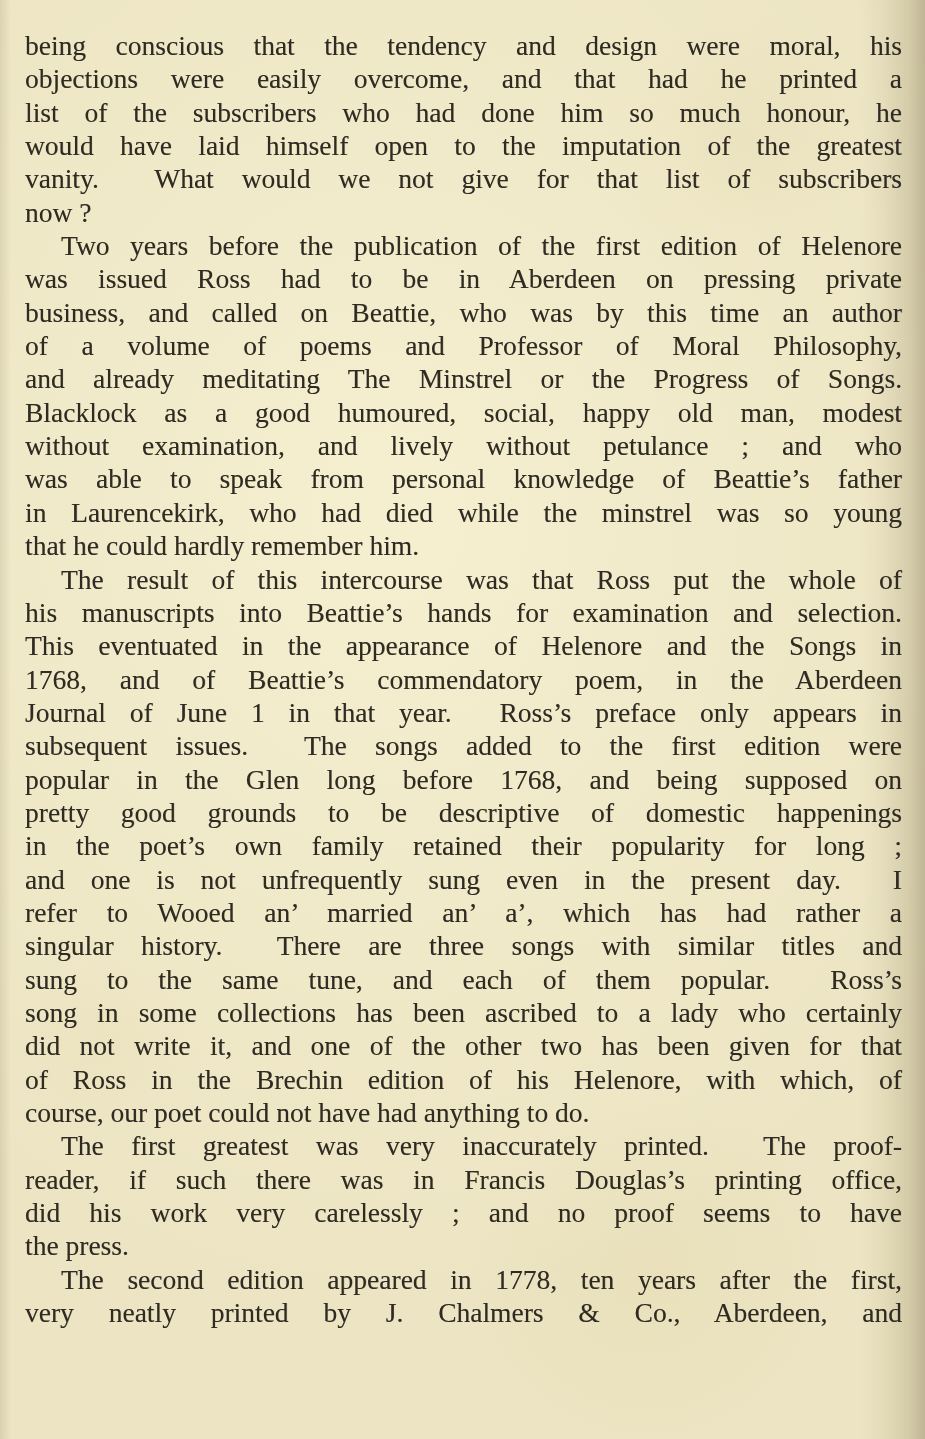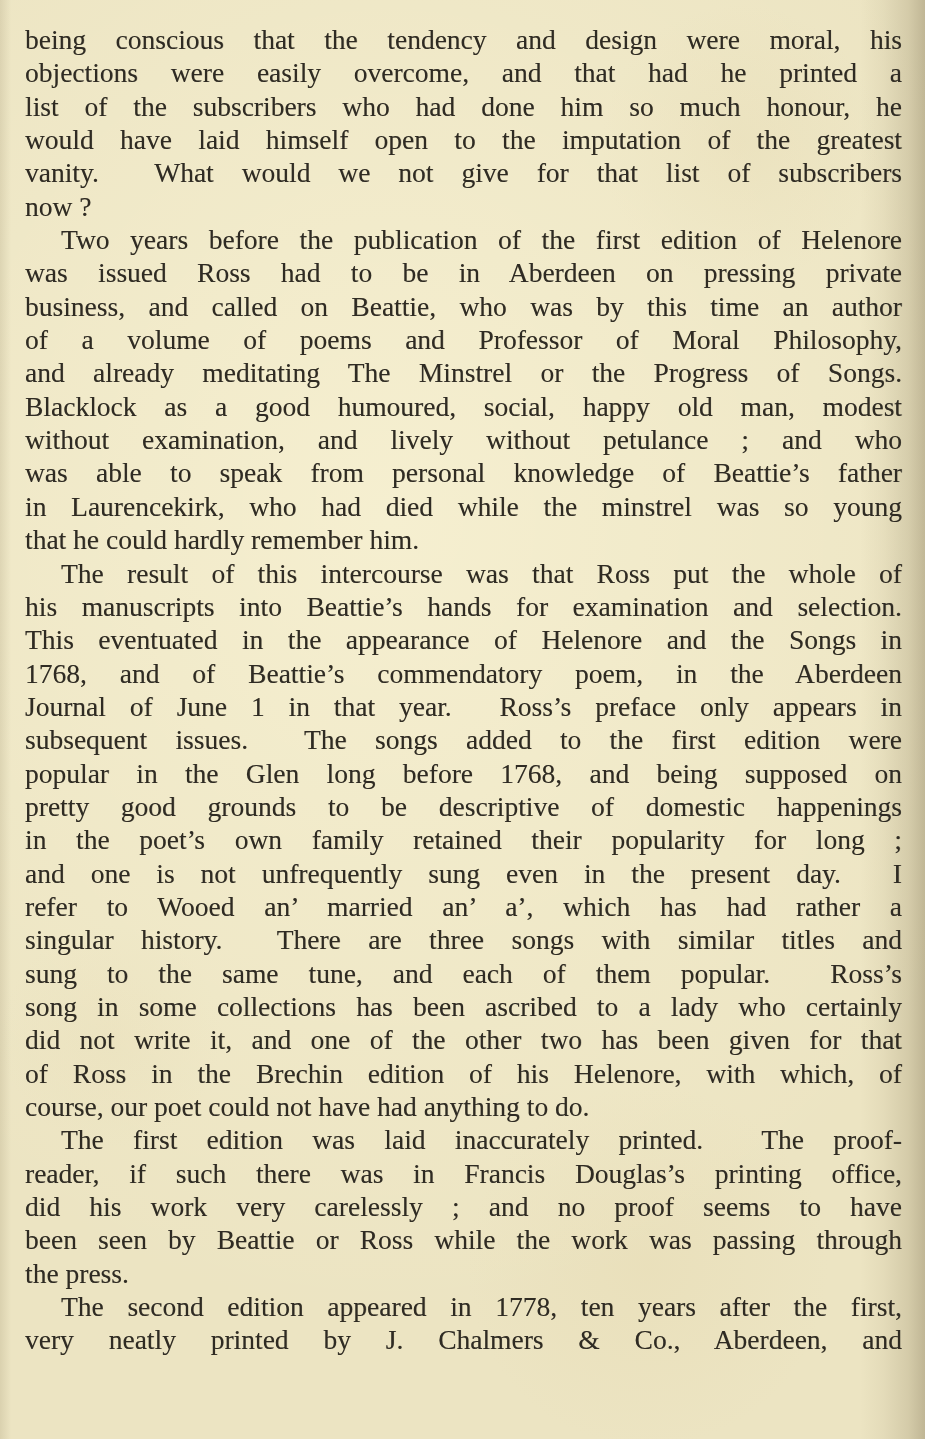--- a/index.html
+++ b/index.html
@@ -28,21 +28,21 @@
       radial-gradient(circle 200px at 80% 10%, rgba(214,196,146,0.18), rgba(214,196,146,0) 70%),
       radial-gradient(circle 260px at 70% 88%, rgba(220,202,152,0.16), rgba(220,202,152,0) 70%),
       radial-gradient(circle 160px at 12% 72%, rgba(216,198,150,0.12), rgba(216,198,150,0) 70%),
       #ece4c2;
     overflow: hidden;
   }
 
   .text-block {
     position: absolute;
     left: 25px;
-    top: 23px;
+    top: 29px;
     width: 877px;
     font-family: "Liberation Serif", "DejaVu Serif", serif;
     font-size: 27.5px;
     line-height: 33.35px;
     color: #2f2b23;
     text-shadow: 0.3px 0.3px 0.5px rgba(47,43,35,0.35);
   }
 
   .line {
     text-align: justify;
@@ -86,21 +86,20 @@
       <div class="line"><span>pretty good grounds to be descriptive of domestic happenings</span></div>
       <div class="line"><span>in the poet’s own family retained their popularity for long ;</span></div>
       <div class="line"><span>and one is not unfrequently sung even in the present day.  I</span></div>
       <div class="line"><span>refer to </span><span class="it">Wooed an’ married an’ a’</span><span>, which has had rather a</span></div>
       <div class="line"><span>singular history.  There are three songs with similar titles and</span></div>
       <div class="line"><span>sung to the same tune, and each of them popular.  Ross’s</span></div>
       <div class="line"><span>song in some collections has been ascribed to a lady who certainly</span></div>
       <div class="line"><span>did not write it, and one of the other two has been given for that</span></div>
       <div class="line"><span>of Ross in the Brechin edition of his </span><span class="it">Helenore</span><span>, with which, of</span></div>
       <div class="line noj"><span>course, our poet could not have had anything to do.</span></div>
-      <div class="line ind"><span>The first edition was laid inaccurately printed.  The proof-</span></div>
+      <div class="line ind"><span>The first greatest was very inaccurately printed.  The proof-</span></div>
       <div class="line"><span>reader, if such there was in Francis Douglas’s printing office,</span></div>
       <div class="line"><span>did his work very carelessly ; and no proof seems to have</span></div>
-      <div class="line"><span>been seen by Beattie or Ross while the work was passing through</span></div>
       <div class="line noj"><span>the press.</span></div>
       <div class="line ind"><span>The second edition appeared in 1778, ten years after the first,</span></div>
       <div class="line"><span>very neatly printed by J. Chalmers &amp; Co., Aberdeen, and</span></div>
     </div>
 </div>
 
 </body></html>

